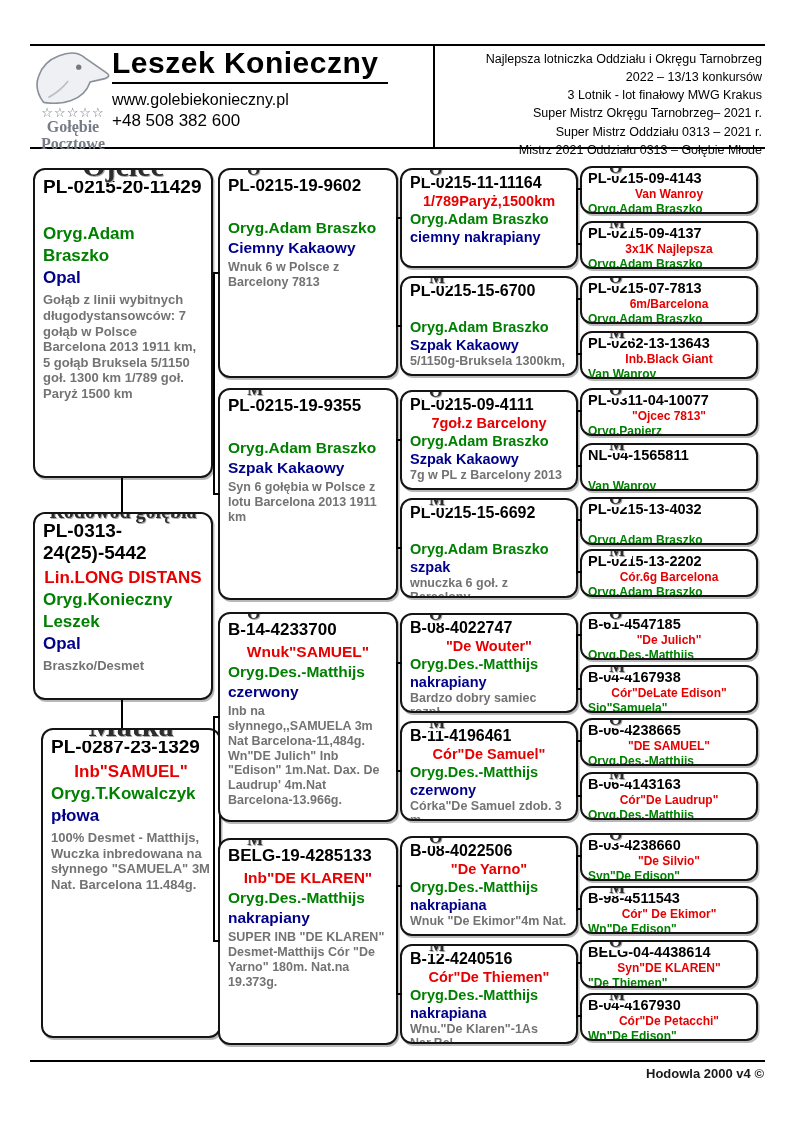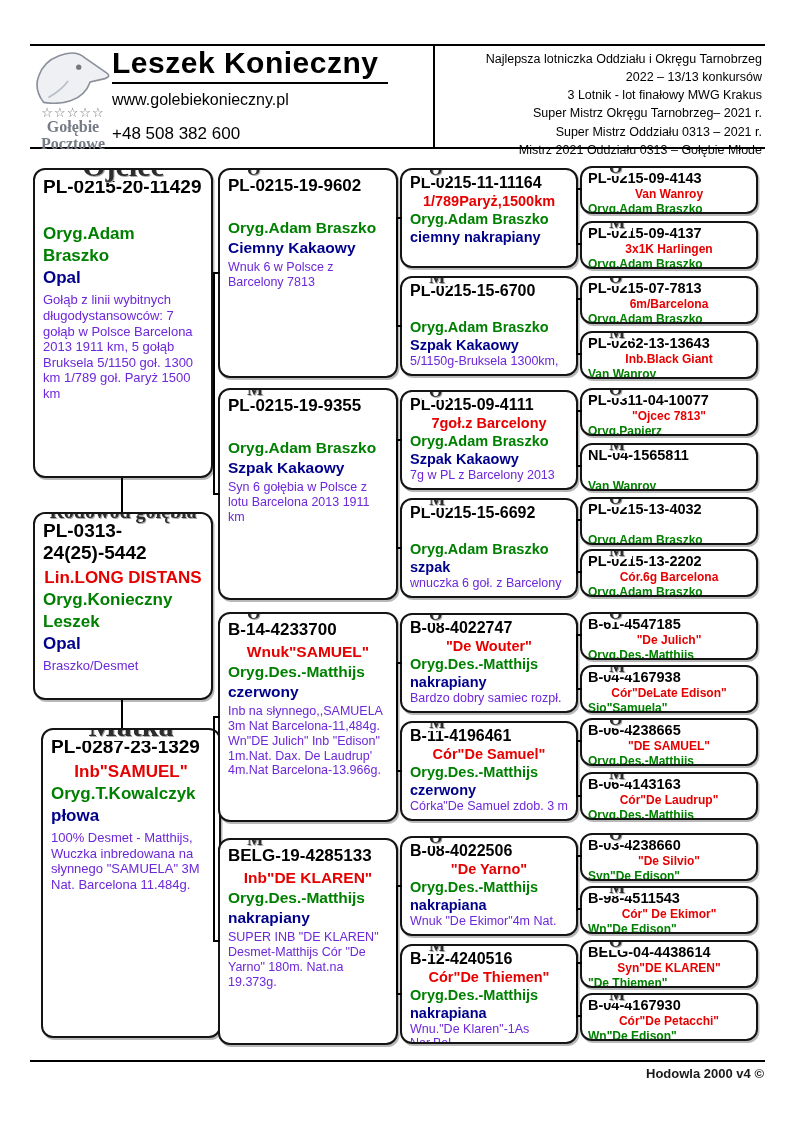--- a/index.html
+++ b/index.html
@@ -8,38 +8,38 @@
   .hline,.vline,.conn{position:absolute;background:#000;}
   
   .logo{position:absolute;left:28px;top:50px;width:90px;text-align:center;}
   .logo .stars{font-size:13px;color:#6d727d;letter-spacing:1px;line-height:1;margin-top:-2px;}
   .logo .brand{font-family:"Liberation Serif",serif;font-weight:bold;font-size:16px;
                color:#767b85;line-height:1.05;}
   .owner{position:absolute;left:112px;top:46px;}
   .owner .name{font-size:30px;font-weight:bold;border-bottom:2px solid #000;
                display:inline-block;padding:0 10px 2px 0;letter-spacing:.5px;}
   .owner .site{font-size:16px;margin-top:7px;}
-  .owner .phone{font-size:17px;margin-top:15px;}
+  .owner .phone{font-size:17px;margin-top:2px;}
   .ach{position:absolute;left:440px;top:50px;width:322px;text-align:right;
        font-size:12.5px;line-height:1.45;}
   
   .pbox{position:absolute;background:#fff;border:2px solid #141414;border-radius:12px;
         box-sizing:border-box;padding:6px 8px 4px 8px;overflow:hidden;
         box-shadow:1.5px 2px 0 rgba(0,0,0,.28);}
   .box-label{position:absolute;background:#fff;padding:0 7px;font-family:"Liberation Serif",serif;
         font-weight:bold;color:#2d2d2d;text-shadow:1px 1px 0 #a9a9a9;line-height:1;}
   .sex{top:-9px;left:20px;font-size:17px;}
   .title-lg{top:-19px;left:50%;transform:translateX(-50%);font-size:30px;white-space:nowrap;}
   .title-md{top:-13px;left:50%;transform:translateX(-50%);font-size:20px;white-space:nowrap;}
   .ring{font-weight:bold;color:#000;}
   .l{font-weight:bold;min-height:1.3em;}
   .red{color:#e60000;text-align:center;}
   .green{color:#008000;}
   .blue{color:#00008b;}
-  .desc{color:#6d28d9;font-weight:normal;}
+  .desc{color:#737373;font-weight:bold;}
   .g1 .ring{font-size:19px;margin-bottom:3px;}
   .g1 .l{font-size:17px;line-height:1.3;}
   .g1 .desc{font-size:13px;line-height:1.2;margin-top:3px;}
   .g2 .ring{font-size:17px;margin-bottom:2px;}
   .g2 .l{font-size:15.5px;line-height:1.3;}
   .g2 .desc{font-size:12.5px;line-height:1.18;margin-top:2px;}
   .g3{padding-top:4px;}
   .g3 .ring{font-size:16px;}
   .g3 .l{font-size:14.5px;line-height:1.25;min-height:1.25em;}
   .g3 .desc{font-size:12.5px;line-height:1.1;margin-top:1px;}
@@ -211,21 +211,21 @@
 
   <div class="pbox g4" style="left:580px;top:166px;width:178px;height:48px">
     <div class="box-label sex">O</div>
     <div class="ring">PL-0215-09-4143</div>
     <div class="l red">Van Wanroy</div>
     <div class="l green">Oryg.Adam Braszko</div>
   </div>
   <div class="pbox g4" style="left:580px;top:221px;width:178px;height:48px">
     <div class="box-label sex">M</div>
     <div class="ring">PL-0215-09-4137</div>
-    <div class="l red">3x1K Harlingen</div>
+    <div class="l red">3x1K Najlepsza</div>
     <div class="l green">Oryg.Adam Braszko</div>
   </div>
   <div class="pbox g4" style="left:580px;top:276px;width:178px;height:48px">
     <div class="box-label sex">O</div>
     <div class="ring">PL-0215-07-7813</div>
     <div class="l red">6m/Barcelona</div>
     <div class="l green">Oryg.Adam Braszko</div>
   </div>
   <div class="pbox g4" style="left:580px;top:331px;width:178px;height:48px">
     <div class="box-label sex">M</div>

